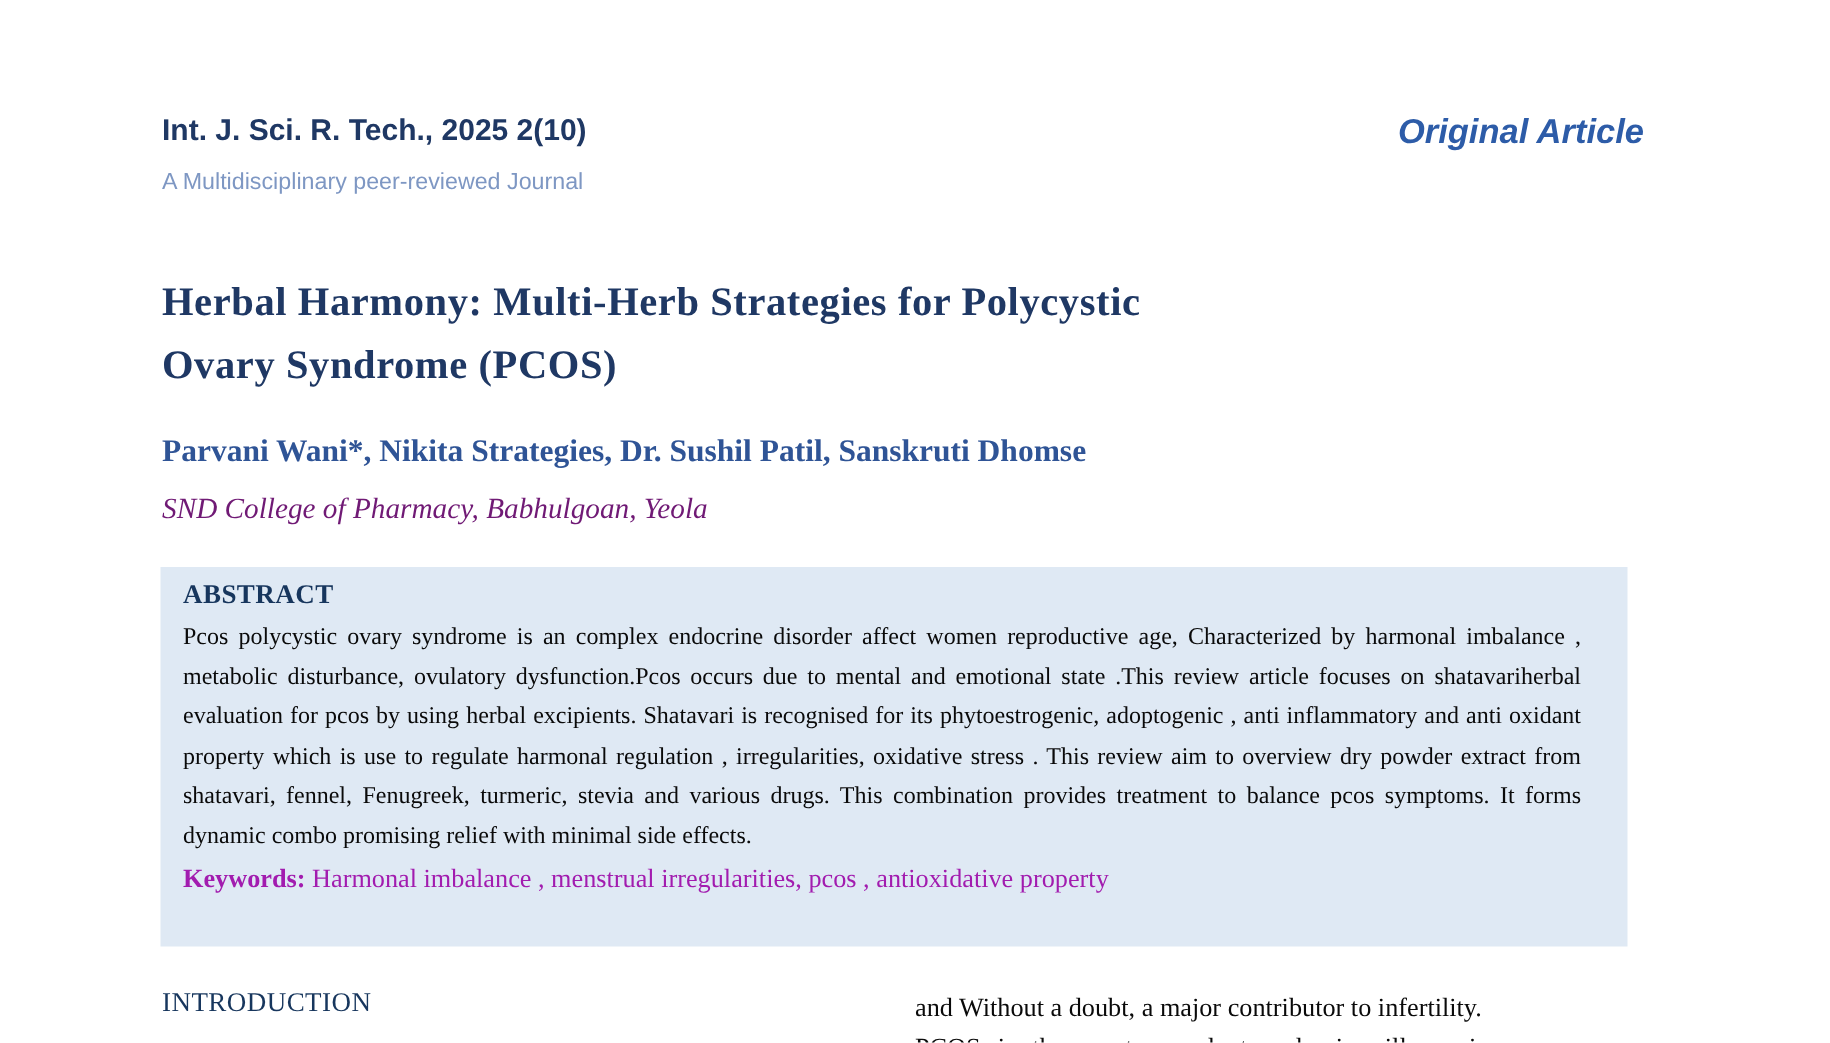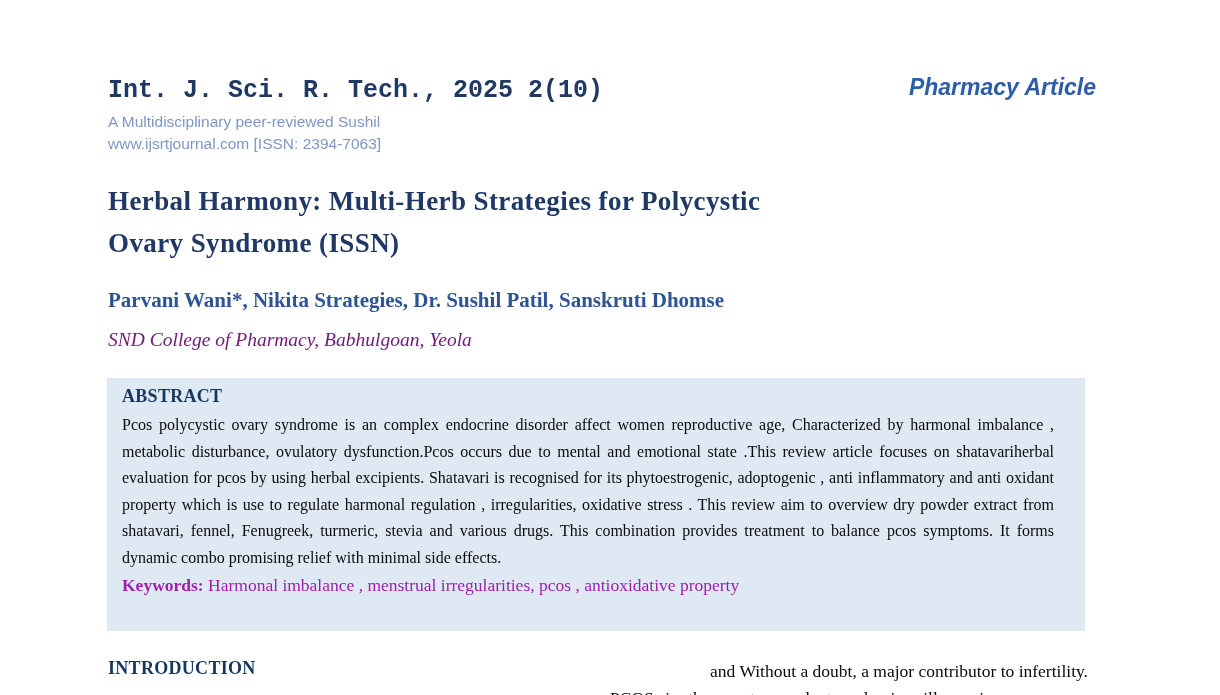--- a/index.html
+++ b/index.html
@@ -18,23 +18,23 @@
     position: absolute;
     inset: 0;
     background: #ffffff;
   }
 
   
   .journal-title {
     position: absolute;
     left: 108px;
     top: 76px;
-    font-family: Liberation Mono, monospace;
+    font-family: Liberation Sans, sans-serif;
     font-weight: 700;
-    font-size: 25px;
+    font-size: 20px;
     color: #1f3864;
     white-space: nowrap;
   }
   .journal-subtitle {
     position: absolute;
     left: 108px;
     top: 113px;
     font-family: "Liberation Sans", "DejaVu Sans", sans-serif;
     font-size: 15.5px;
     color: #7e97c3;
@@ -124,56 +124,54 @@
   }
   .keywords-line .kw-label {
     font-weight: 700;
   }
 
   
   .intro-heading {
     position: absolute;
     left: 108px;
     top: 658px;
-    font-weight: 700;
+    font-weight: 400;
     font-size: 18px;
     color: #17365d;
     letter-spacing: 0.3px;
   }
   .right-col {
     position: absolute;
     left: 610px;
     top: 658px;
     width: 478px;
     font-size: 17.5px;
     line-height: 27px;
     color: #0a0a0a;
   }
   .right-col .line-1 {
     white-space: nowrap;
-    text-align: right;
   }
   .right-col .line-2 {
     white-space: nowrap;
     word-spacing: 7px;
   }
 </style>
 </head>
 <body>
 
 <div class="page">
 
   <div class="journal-title">Int. J. Sci. R. Tech., 2025 2(10)</div>
-  <div class="journal-subtitle">A Multidisciplinary peer-reviewed Sushil</div>
-  <div class="journal-url">www.ijsrtjournal.com [ISSN: 2394-7063]</div>
-  <div class="article-type">Pharmacy Article</div>
+  <div class="journal-subtitle">A Multidisciplinary peer-reviewed Journal</div>
+  <div class="article-type">Original Article</div>
 
   <div class="article-title">
     <div>Herbal Harmony: Multi-Herb Strategies for Polycystic</div>
-    <div>Ovary Syndrome (ISSN)</div>
+    <div>Ovary Syndrome (PCOS)</div>
   </div>
 
   <div class="authors">Parvani Wani*, Nikita Strategies, Dr. Sushil Patil, Sanskruti Dhomse</div>
   <div class="affiliation">SND College of Pharmacy, Babhulgoan, Yeola</div>
 
   <div class="abstract-box">
     <div class="abstract-heading">ABSTRACT</div>
     <div class="abstract-body">Pcos polycystic ovary syndrome is an complex endocrine disorder affect women reproductive age, Characterized by harmonal imbalance , metabolic disturbance, ovulatory dysfunction.Pcos occurs due to mental and emotional state .This review article focuses on shatavariherbal evaluation for pcos by using herbal excipients. Shatavari is recognised for its phytoestrogenic, adoptogenic , anti inflammatory and anti oxidant property which is use to regulate harmonal regulation , irregularities, oxidative stress . This review aim to overview dry powder extract from shatavari, fennel, Fenugreek, turmeric, stevia and various drugs. This combination provides treatment to balance pcos symptoms. It forms dynamic combo promising relief with minimal side effects.</div>
     <div class="keywords-line">
       <span class="kw-label">Keywords:</span><span> Harmonal imbalance , menstrual irregularities, pcos , antioxidative property</span>

